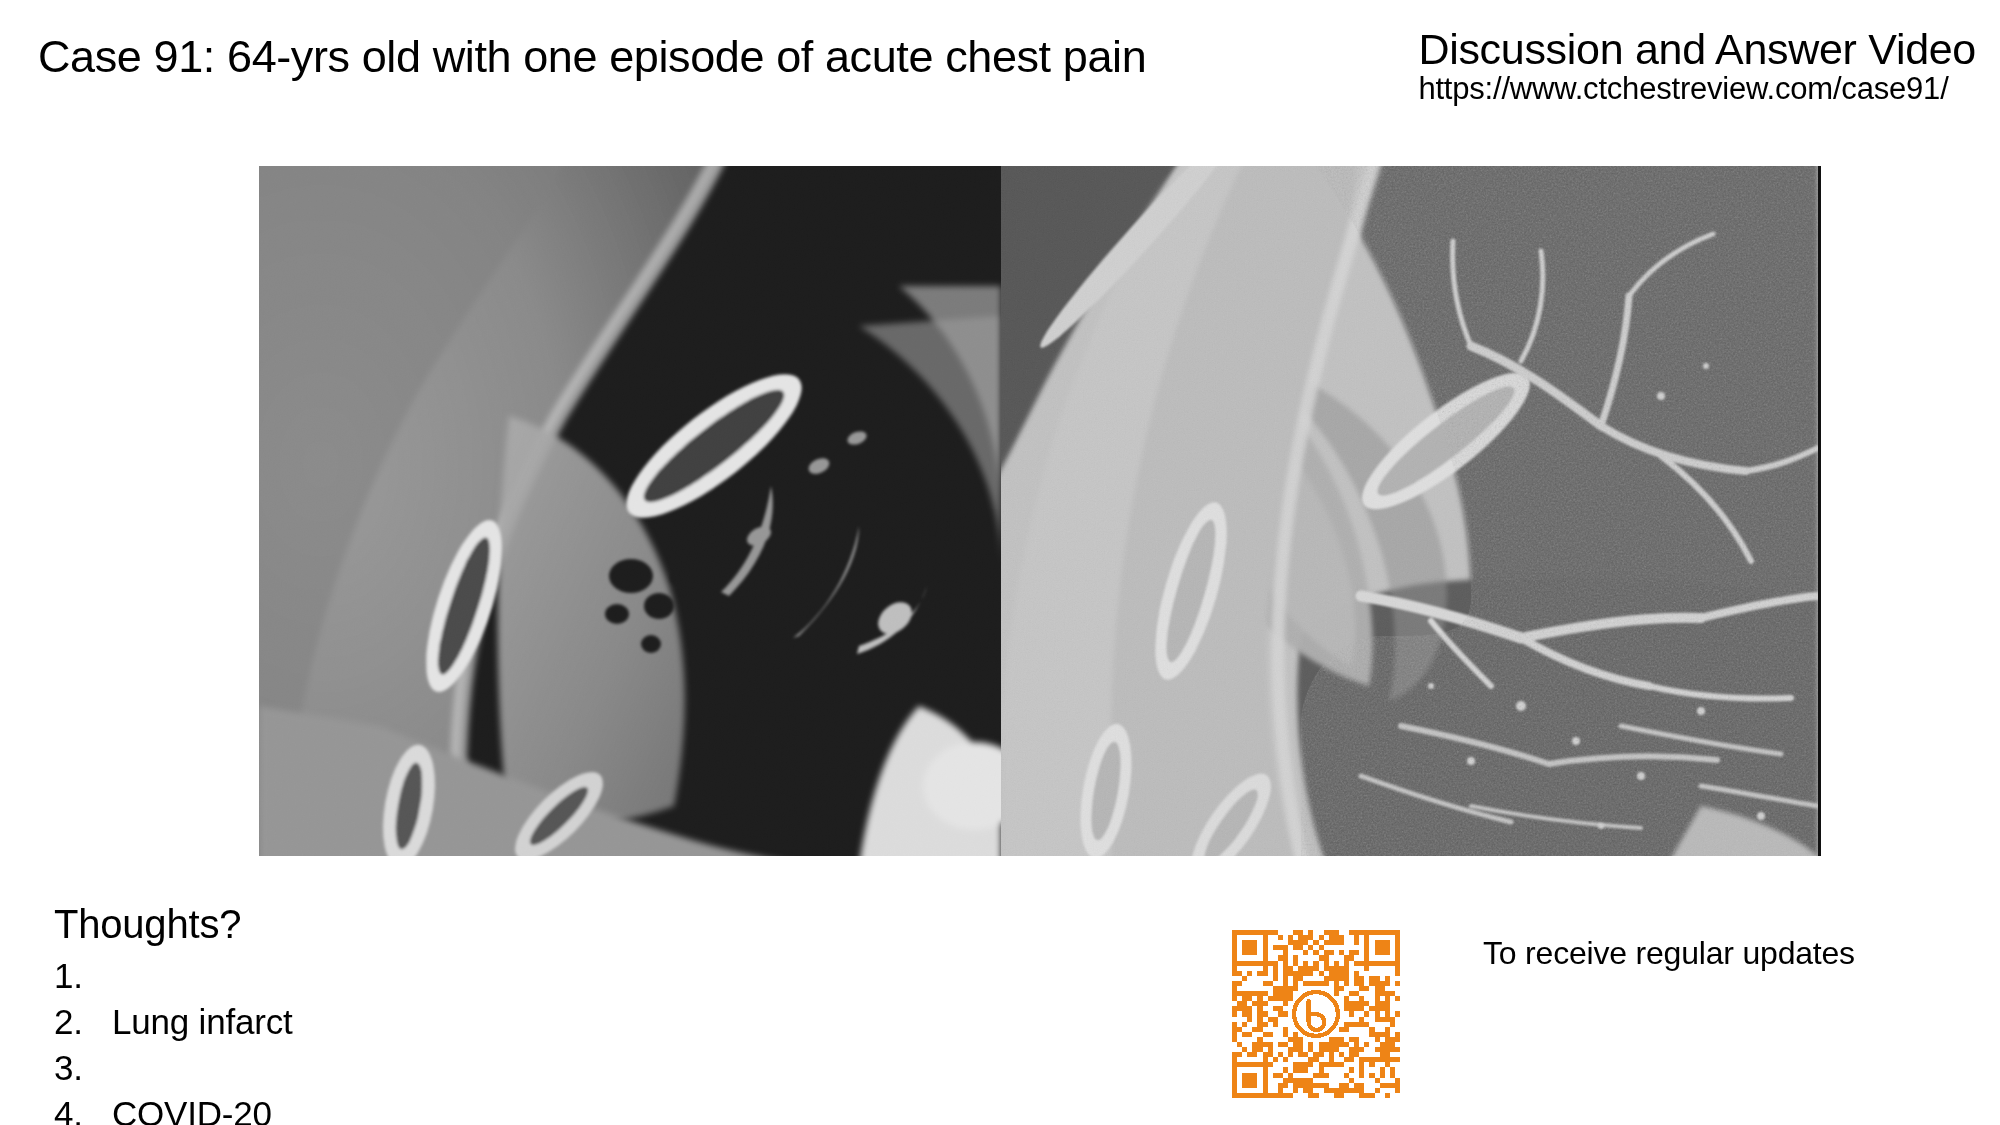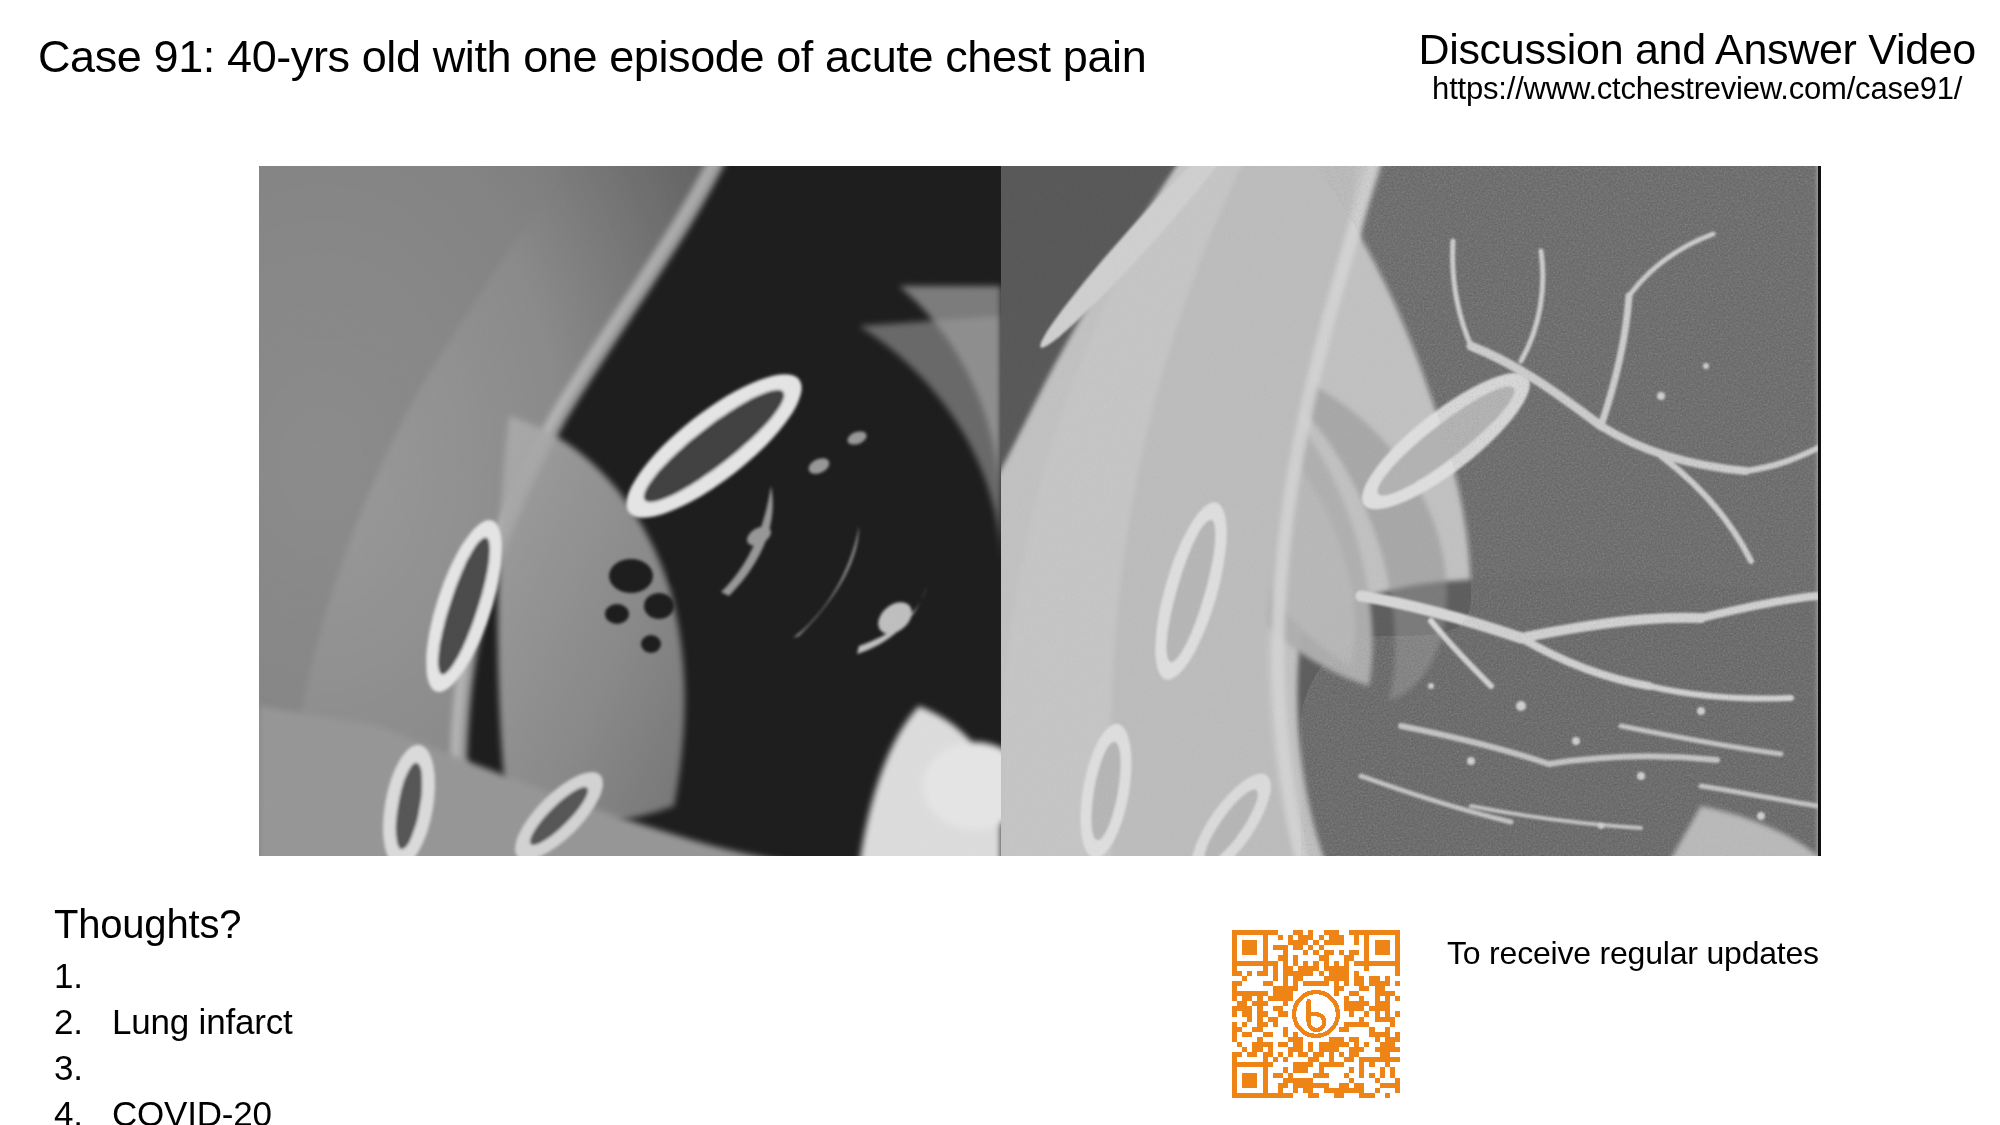--- a/index.html
+++ b/index.html
@@ -13,21 +13,21 @@
   }
 
   
   #slide-title {
     position:absolute; left:38px; top:33px;
     font-size:45px; line-height:1.05; font-weight:400;
     letter-spacing:-0.4px; white-space:nowrap;
   }
   #discussion-block {
     position:absolute; right:24px; top:26px;
-    text-align:center; line-height:1.08;
+    text-align:left; line-height:1.08;
   }
   #discussion-label { font-size:43px; font-weight:400; letter-spacing:-0.3px; white-space:nowrap; display:block; }
   #discussion-url   { font-size:31px; font-weight:400; letter-spacing:-0.2px; white-space:nowrap; display:block; }
 
   
   #ct-figure {
     position:absolute; left:259px; top:166px;
     width:1562px; height:690px;
     border-right:3px solid #111;
     background:#000;
@@ -50,28 +50,28 @@
   .answer-num  { width:58px; flex:0 0 58px; }
   .answer-text { }
 
   
   #qr-code {
     position:absolute; left:1232px; top:930px;
     width:168px; height:168px;
   }
   #qr-code svg { display:block; width:100%; height:100%; }
 
-  #whatsapp-block { position:absolute; left:1447px; top:932px; }
+  #whatsapp-block { position:absolute; left:1483px; top:932px; }
   .whatsapp-line { font-size:32px; line-height:1.33; letter-spacing:-0.2px; white-space:nowrap; }
   #whatsapp-url { font-size:32px; letter-spacing:-0.2px; white-space:nowrap; margin-top:40px; display:block; }
 </style>
 </head>
 <body>
 
-<div id="slide-title">Case 91: 40-yrs old with one episode of acute chest pain</div>
+<div id="slide-title">Case 91: 64-yrs old with one episode of acute chest pain</div>
 
 <div id="discussion-block">
   <span id="discussion-label">Discussion and Answer Video</span>
   <span id="discussion-url">https://www.ctchestreview.com/case91/</span>
 </div>
 
 <div id="ct-figure">
 
   <div class="ct-panel" id="ct-panel-soft">
     <svg class="ct-svg" viewBox="0 0 742 690" preserveAspectRatio="none">

